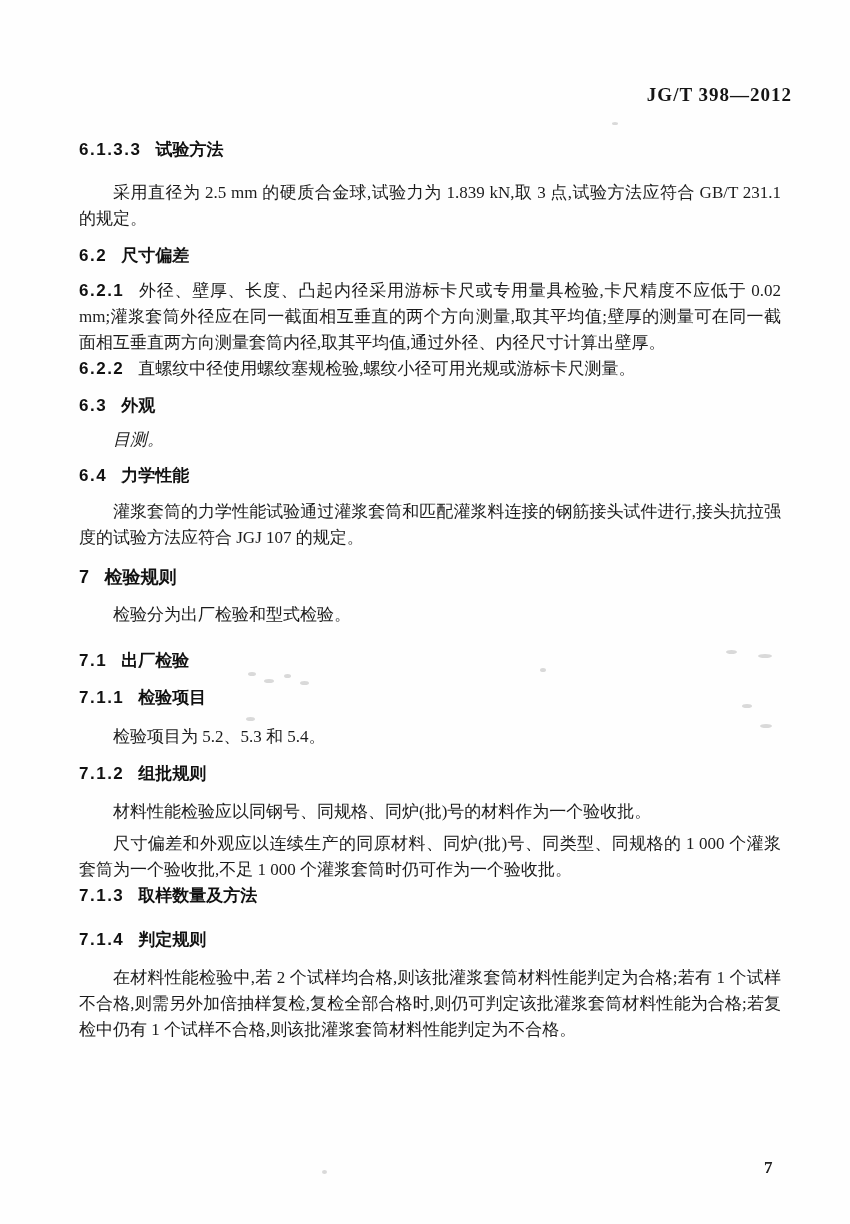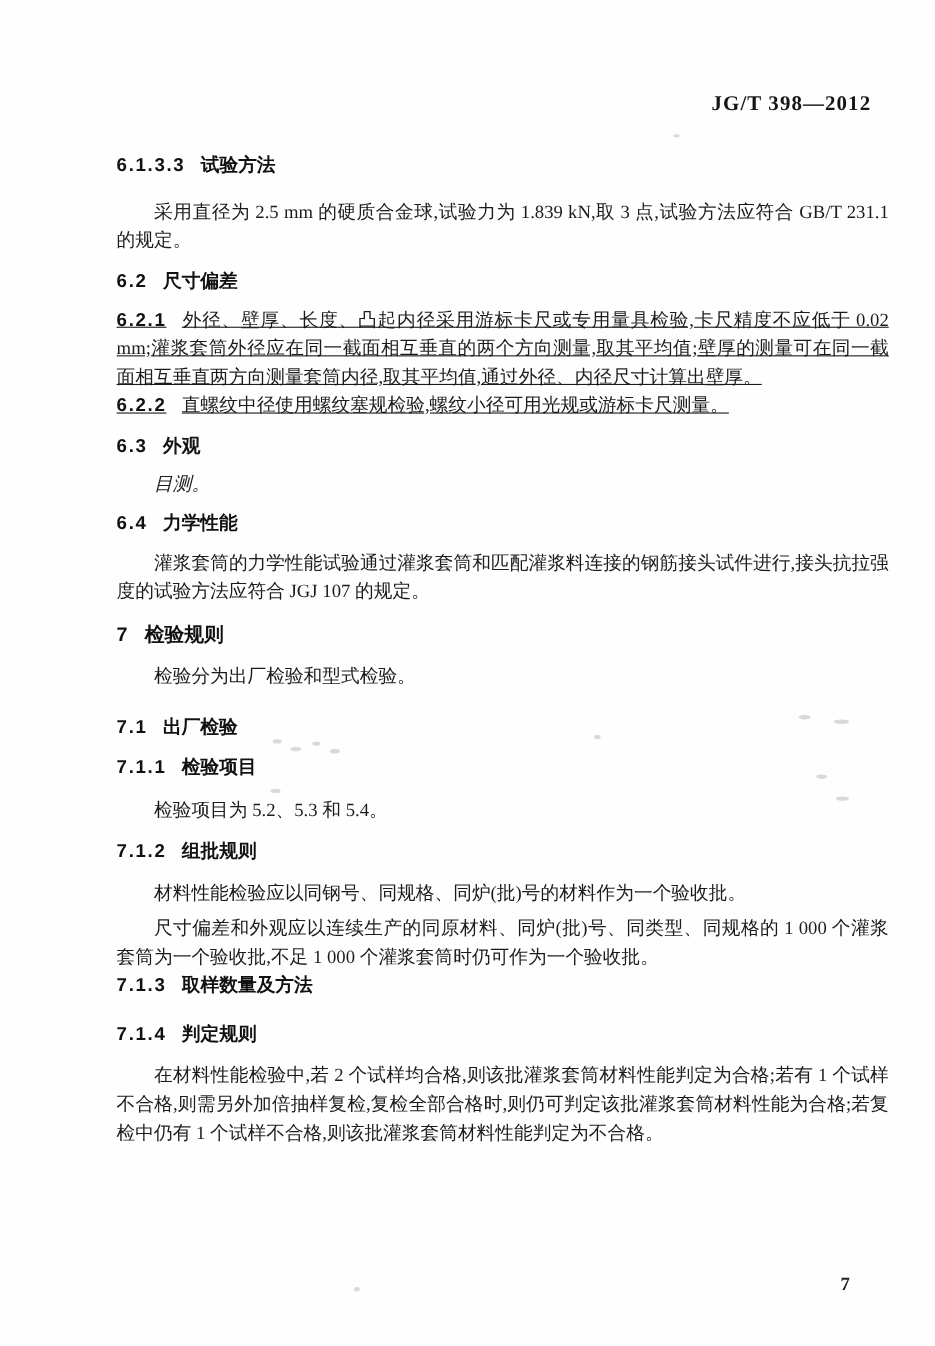--- a/index.html
+++ b/index.html
@@ -17,35 +17,35 @@
   }
   
   .header{
     position:absolute;top:84px;right:58px;
     font-family:"Liberation Serif","DejaVu Serif",serif;
     font-weight:700;font-size:19px;letter-spacing:1px;
     color:#151515;
   }
   
   .content{
-    position:absolute;left:106px;top:137px;width:702px;
+    position:absolute;left:79px;top:137px;width:702px;
   }
   .blk{
     font-size:17px;line-height:26px;
     text-align:justify;text-justify:inter-ideograph;
     color:#1b1b1b;
   }
   .blk.heading,.blk.chapter{
     font-family:"Liberation Sans","DejaVu Sans",sans-serif;
     font-weight:700;text-align:left;color:#111;
   }
   .blk.heading{margin-top:11px;}
   .blk.chapter{margin-top:25px;font-size:18px;}
   .blk.para{text-indent:2em;margin-top:12px;}
-  .blk.clause{margin-top:0;text-decoration:underline;}
+  .blk.clause{margin-top:0;}
   .num{
     font-family:"Liberation Sans","DejaVu Sans",sans-serif;
     font-weight:700;letter-spacing:1.5px;margin-right:14px;
     white-space:nowrap;color:#111;
   }
   
   .content .blk:nth-child(1){margin-top:0;}
   .content .blk:nth-child(2){margin-top:17px;}
   .content .blk:nth-child(4){margin-top:9px;}
   .content .blk:nth-child(7){margin-top:8px;font-style:italic;}

